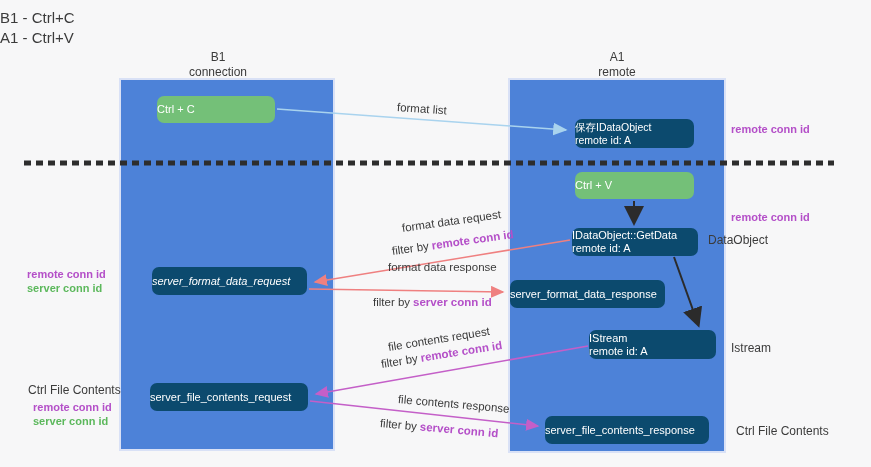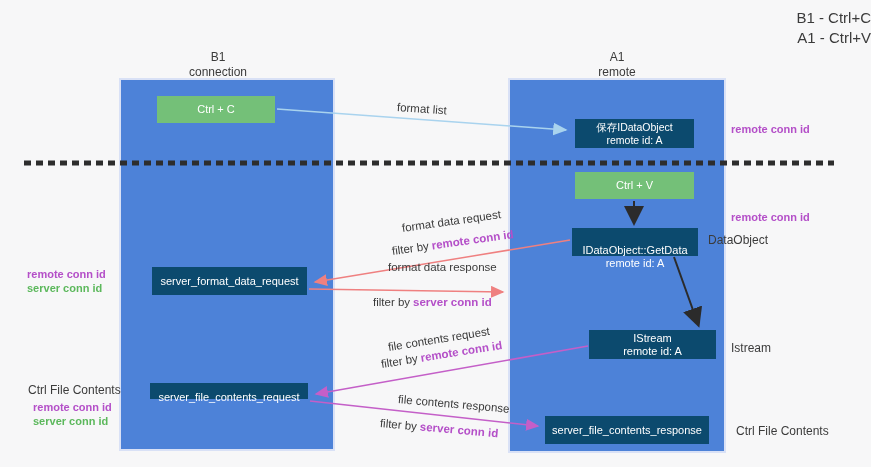--- a/index.html
+++ b/index.html
@@ -1,39 +1,39 @@
 <!DOCTYPE html>
 <html><head>
 <meta charset="utf-8">
 <style>
   html,body{margin:0;padding:0;background:#f7f7f8;}
   .canvas{
     position:relative;width:871px;height:467px;background:#f7f7f8;
     font-family:"Liberation Sans",sans-serif;overflow:hidden;color:#3b3b3b;
   }
-  .ttl{position:absolute;left:0;right:0;top:8px;text-align:right;font-size:15px;line-height:20px;color:#3b3b3b;}
+  .ttl{position:absolute;left:0;right:0;top:8px;text-align:left;font-size:15px;line-height:20px;color:#3b3b3b;}
   .lane-hdr{position:absolute;text-align:center;font-size:12px;line-height:15px;color:#3b3b3b;}
   .b1h{left:110px;top:50px;width:216px;}
   .a1h{left:508px;top:50px;width:218px;}
   .lane{position:absolute;background:#4d82d8;border:2px solid #d9e1f6;box-sizing:border-box;}
   .lane.b1{left:119px;top:78px;width:216px;height:373px;}
   .lane.a1{left:508px;top:78px;width:218px;height:375px;}
 
-  .box{position:absolute;box-sizing:border-box;color:#fff;text-align:center;font-size:11px;white-space:nowrap;}
+  .box{position:absolute;box-sizing:border-box;color:#fff;text-align:left;font-size:11px;white-space:nowrap;border-radius:7px;}
   .box.green{background:#74c078;}
   .box.orange{background:#0c4a6e;}
   .box .ln{line-height:13px;}
   .ctrlc{left:157px;top:96px;width:118px;height:27px;line-height:27px;}
   .saveobj{left:575px;top:119px;width:119px;height:29px;padding-top:2px;font-size:10.5px;}
   .ctrlv{left:575px;top:172px;width:119px;height:27px;line-height:27px;}
-  .getdata{left:572px;top:228px;width:126px;height:28px;padding-top:16px;}
-  .fdreq{left:152px;top:267px;width:155px;height:28px;line-height:28px;}
+  .getdata{left:572px;top:228px;width:126px;height:28px;padding-top:1px;}
+  .fdreq{left:152px;top:267px;width:155px;height:28px;line-height:28px;font-style:italic;}
   .fdresp{left:510px;top:280px;width:155px;height:28px;line-height:28px;}
   .istreambx{left:589px;top:330px;width:127px;height:29px;padding-top:2px;}
-  .fcreq{left:150px;top:383px;width:158px;height:16px;line-height:28px;}
+  .fcreq{left:150px;top:383px;width:158px;height:28px;line-height:28px;}
   .fcresp{left:545px;top:416px;width:164px;height:28px;line-height:28px;}
 
   .sl{position:absolute;font-size:11px;white-space:nowrap;}
   .sl.purple{color:#b44fc8;font-weight:bold;}
   .sl.greenlbl{color:#5cb85c;font-weight:bold;}
   .sl.dark{color:#3b3b3b;font-size:12px;}
   .slm1{left:27px;top:268px;}
   .slm2{left:27px;top:282px;}
   .slread{left:28px;top:383px;}
   .slb1{left:33px;top:401px;}
@@ -109,20 +109,21 @@
   <div class="box orange saveobj">
     <div class="ln">保存IDataObject</div>
     <div class="ln">remote id: A</div>
   </div>
   <div class="box green ctrlv">Ctrl + V</div>
   <div class="box orange getdata">
     <div class="ln">IDataObject::GetData</div>
     <div class="ln">remote id: A</div>
   </div>
   <div class="box orange fdreq">server_format_data_request</div>
+  <div class="box orange fdresp">server_format_data_response</div>
   <div class="box orange istreambx">
     <div class="ln">IStream</div>
     <div class="ln">remote id: A</div>
   </div>
   <div class="box orange fcreq">server_file_contents_request</div>
   <div class="box orange fcresp">server_file_contents_response</div>
 
   <div class="fl fl-list">format list</div>
 
   <div class="fl fl-fdr1">format data request</div>

